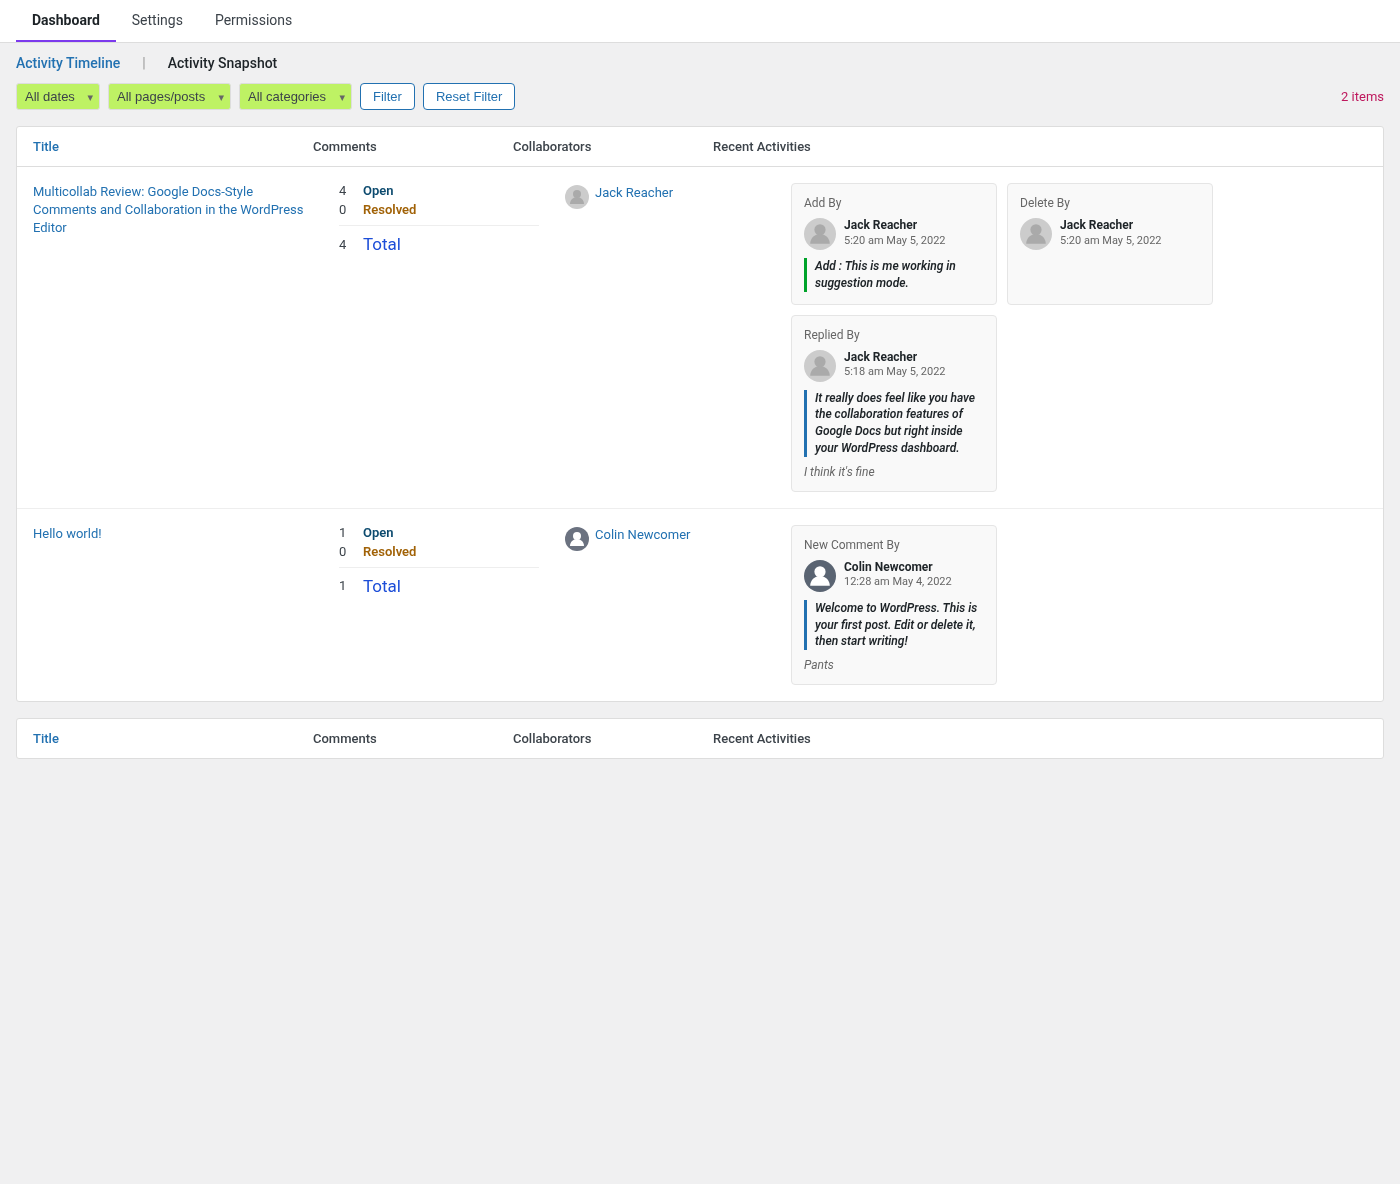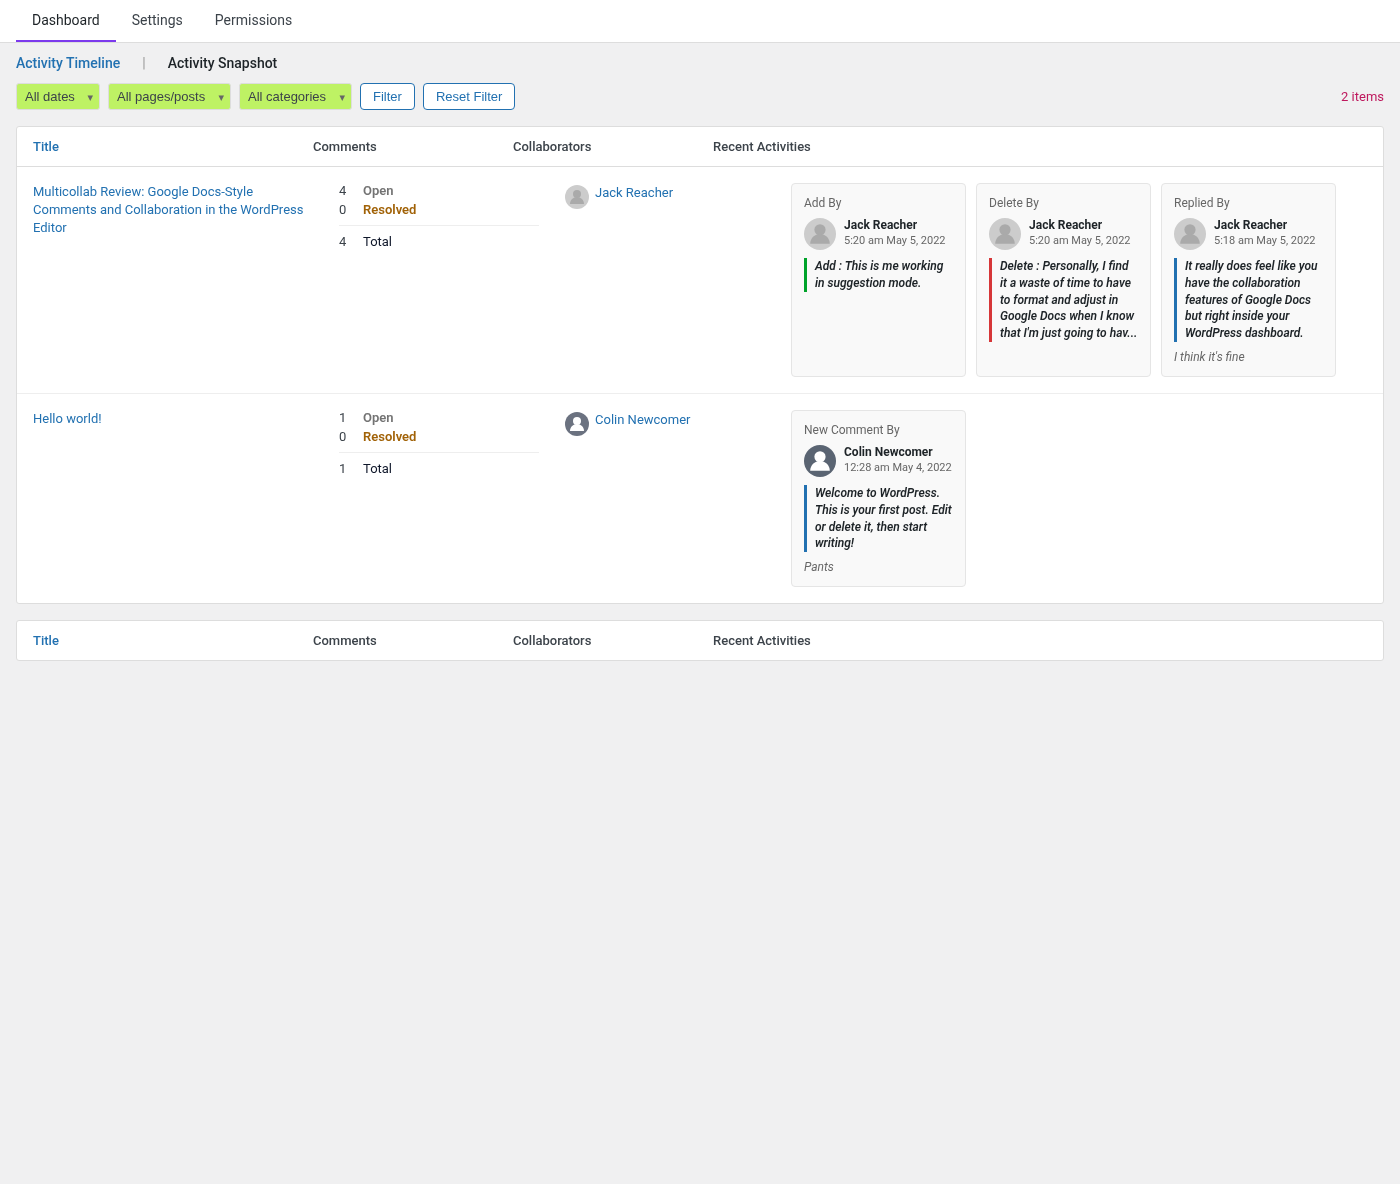--- a/index.html
+++ b/index.html
@@ -1,20 +1,20 @@
 <!DOCTYPE html>
 <html><head>
   <meta charset="utf-8">
   <style>
     * { box-sizing: border-box; margin: 0; padding: 0; }
     body { font-family: -apple-system, BlinkMacSystemFont, 'Segoe UI', Roboto, sans-serif; background: #f0f0f1; font-size: 13px; color: #3c434a; }
 
     .top-nav { background: #fff; border-bottom: 1px solid #ddd; padding: 0 16px; display: flex; align-items: flex-end; gap: 0; }
     .top-nav-tab { padding: 12px 16px; cursor: pointer; font-size: 14px; color: #3c434a; border-bottom: 2px solid transparent; text-decoration: none; display: inline-block; }
-    .top-nav-tab.active { color: #1d2327; border-bottom: 2px solid #7c3aed; font-weight: 400; }
+    .top-nav-tab.active { color: #1d2327; border-bottom: 2px solid #7c3aed; font-weight: 700; }
 
     .main-content { padding: 12px 16px; }
 
     .breadcrumb { display: flex; align-items: center; gap: 22px; margin-bottom: 12px; }
     .breadcrumb-link { color: #2271b1; font-size: 14px; font-weight: 500; text-decoration: none; }
     .breadcrumb-sep { color: #999; font-size: 14px; }
     .breadcrumb-current { color: #1d2327; font-size: 14px; font-weight: 500; }
 
     .filter-bar { display: flex; align-items: center; gap: 8px; margin-bottom: 16px; }
     .filter-select { border: 1px solid #ddd; border-radius: 3px; padding: 5px 8px; font-size: 13px; background: #bef264; color: #3c434a; cursor: pointer; appearance: none; -webkit-appearance: none; padding-right: 24px; position: relative; }
@@ -30,31 +30,31 @@
 
     .table-row { display: grid; grid-template-columns: 280px 200px 200px 1fr; padding: 16px; border-bottom: 1px solid #eee; align-items: start; gap: 26px; }
     .table-row:last-child { border-bottom: none; }
 
     .post-title { color: #2271b1; font-size: 13px; line-height: 1.4; text-decoration: none; cursor: pointer; }
 
     .comments-col { display: flex; flex-direction: column; gap: 4px; }
     .comment-row { display: flex; align-items: center; gap: 8px; }
     .comment-row.total-row { margin-top: 4px; padding-top: 8px; border-top: 1px solid #eee; }
     .comment-num { font-size: 13px; color: #3c434a; min-width: 16px; }
-    .status-open { color: #737373; font-weight: 600; font-size: 13px; text-align: right; }
+    .status-open { color: #0c4a6e; font-weight: 600; font-size: 13px; text-align: right; }
     .status-resolved { color: #a16207; font-weight: 600; font-size: 13px; }
-    .status-total { color: #0f172a; font-size: 13px; }
+    .status-total { color: #1d4ed8; font-size: 17px; }
 
     .collaborators-col { display: flex; align-items: flex-start; gap: 6px; padding-top: 2px; }
     .avatar-small { width: 24px; height: 24px; border-radius: 50%; background: #ccc; display: inline-flex; align-items: center; justify-content: center; overflow: hidden; flex-shrink: 0; }
     .avatar-small svg { width: 20px; height: 20px; }
     .collaborator-name { color: #2271b1; font-size: 13px; text-decoration: none; cursor: pointer; }
 
     .activities-col { display: flex; gap: 10px; flex-wrap: wrap; }
-    .activity-card { background: #f9f9f9; border: 1px solid #e5e5e5; border-radius: 4px; padding: 12px; width: 175px; min-height: 120px; flex-shrink: 0; }
+    .activity-card { background: #f9f9f9; border: 1px solid #e5e5e5; border-radius: 4px; padding: 12px; width: 206px; min-height: 120px; flex-shrink: 0; }
     .activity-type { font-size: 12px; color: #666; margin-bottom: 8px; }
     .activity-user-row { display: flex; align-items: flex-start; gap: 8px; margin-bottom: 8px; }
     .activity-user-info { flex: 1; }
     .activity-user-name { font-size: 12px; font-weight: 700; color: #1d2327; line-height: 1.3; }
     .activity-user-time { font-size: 11px; color: #666; line-height: 1.3; }
     .activity-content { font-size: 12px; font-style: italic; color: #1d2327; line-height: 1.4; border-left: 3px solid #ccc; padding-left: 8px; font-weight: 600; }
     .activity-content.green-border { border-left-color: #00a32a; }
     .activity-content.red-border { border-left-color: #d63638; }
     .activity-content.blue-border { border-left-color: #2271b1; }
     .activity-note { font-size: 12px; color: #666; font-style: italic; margin-top: 8px; }
@@ -165,21 +165,20 @@
               <svg viewBox="0 0 20 20" fill="#aaa">
                   <circle cx="10" cy="7" r="4"></circle>
                   <path d="M3 17c0-3.866 3.134-7 7-7s7 3.134 7 7"></path>
                 </svg>
             </div>
             <div class="activity-user-info">
               <div class="activity-user-name">Jack Reacher</div>
               <div class="activity-user-time">5:20 am May 5, 2022</div>
             </div>
           </div>
-          <div class="activity-content red-border">Delete : Personally, I find it a waste of time to have to format and adjust in Google Docs when I know that I'm just going to hav...</div>
         </div>
 
         <div class="activity-card">
           <div class="activity-type">Replied By</div>
           <div class="activity-user-row">
             <div class="avatar-person">
               <svg viewBox="0 0 20 20" fill="#aaa">
                   <circle cx="10" cy="7" r="4"></circle>
                   <path d="M3 17c0-3.866 3.134-7 7-7s7 3.134 7 7"></path>
                 </svg>

